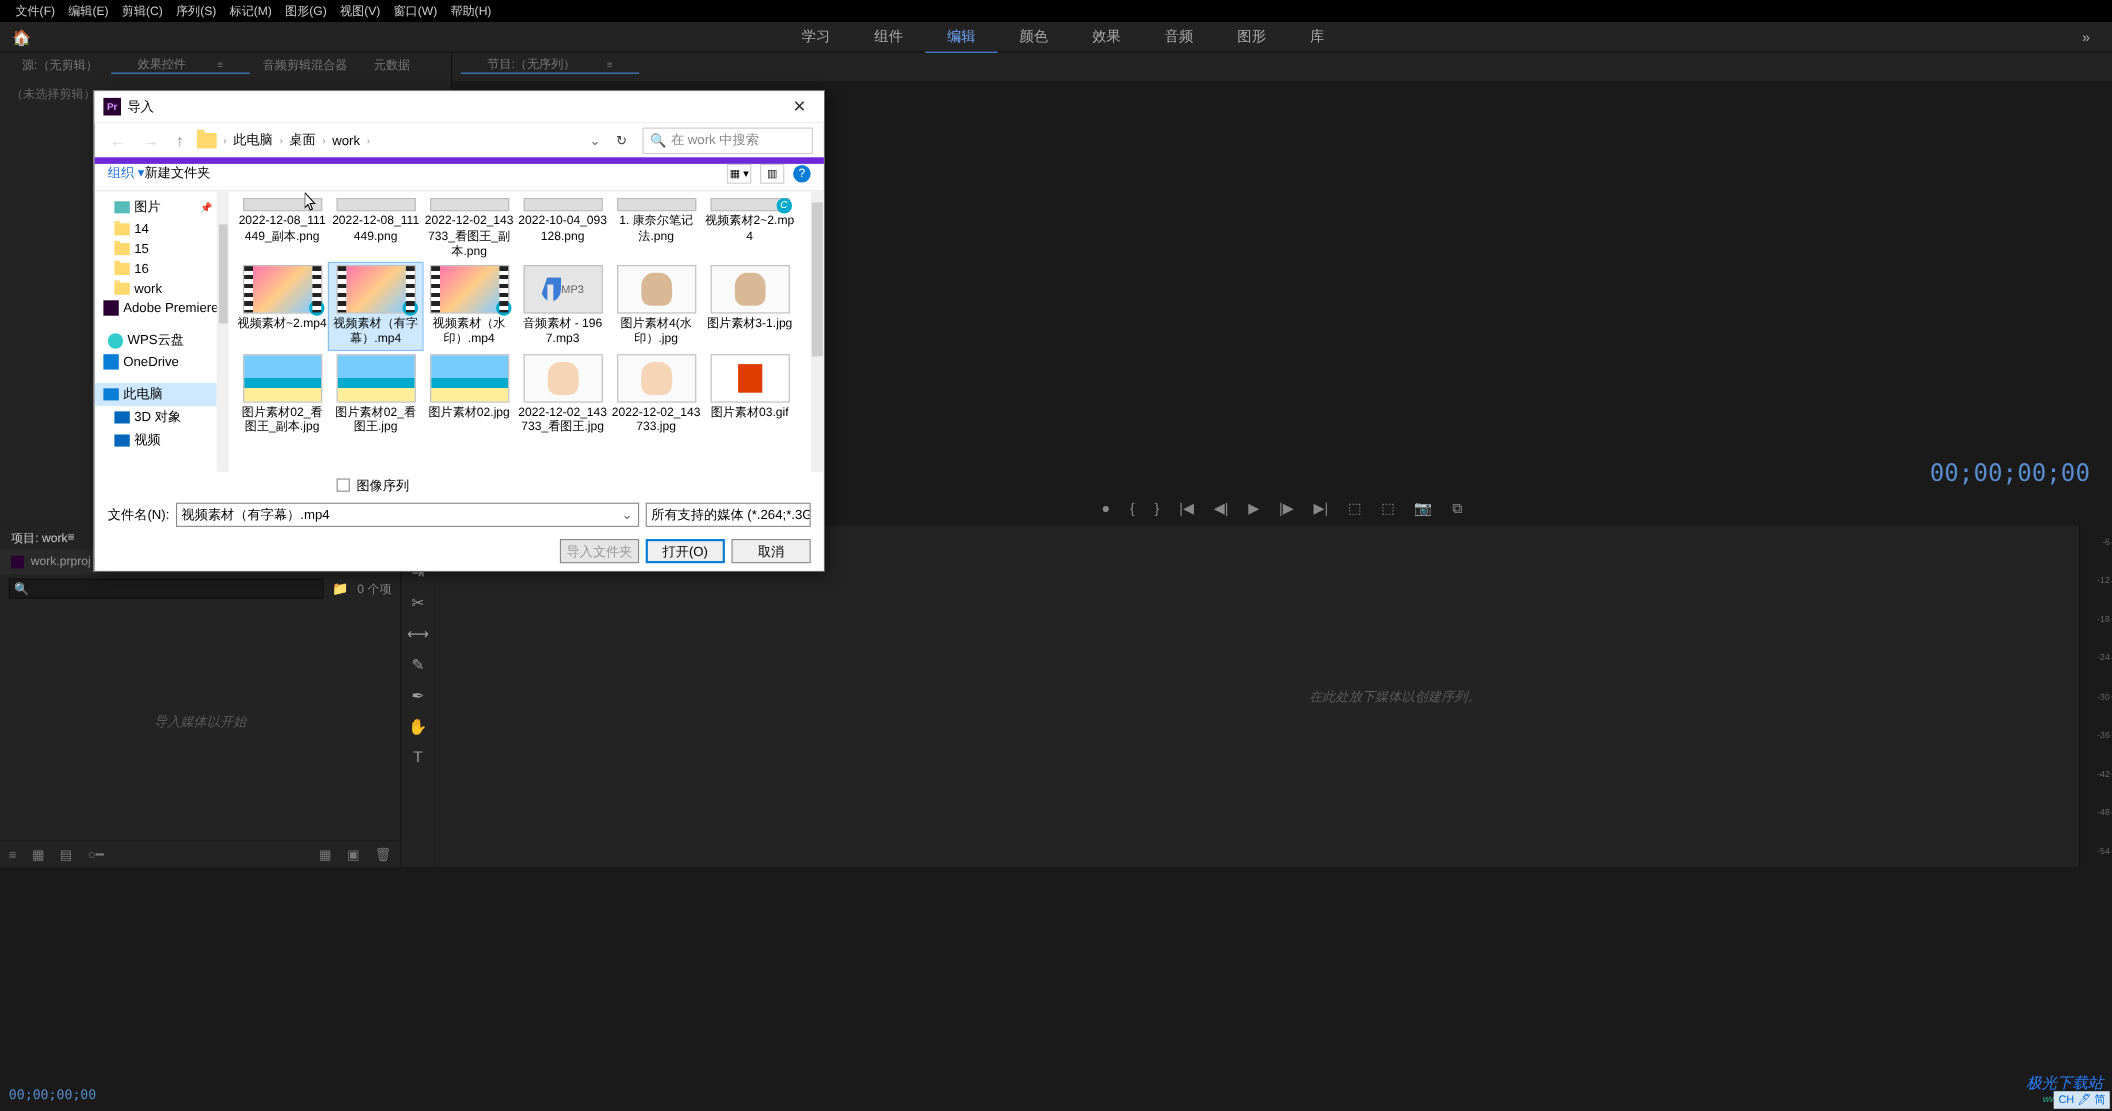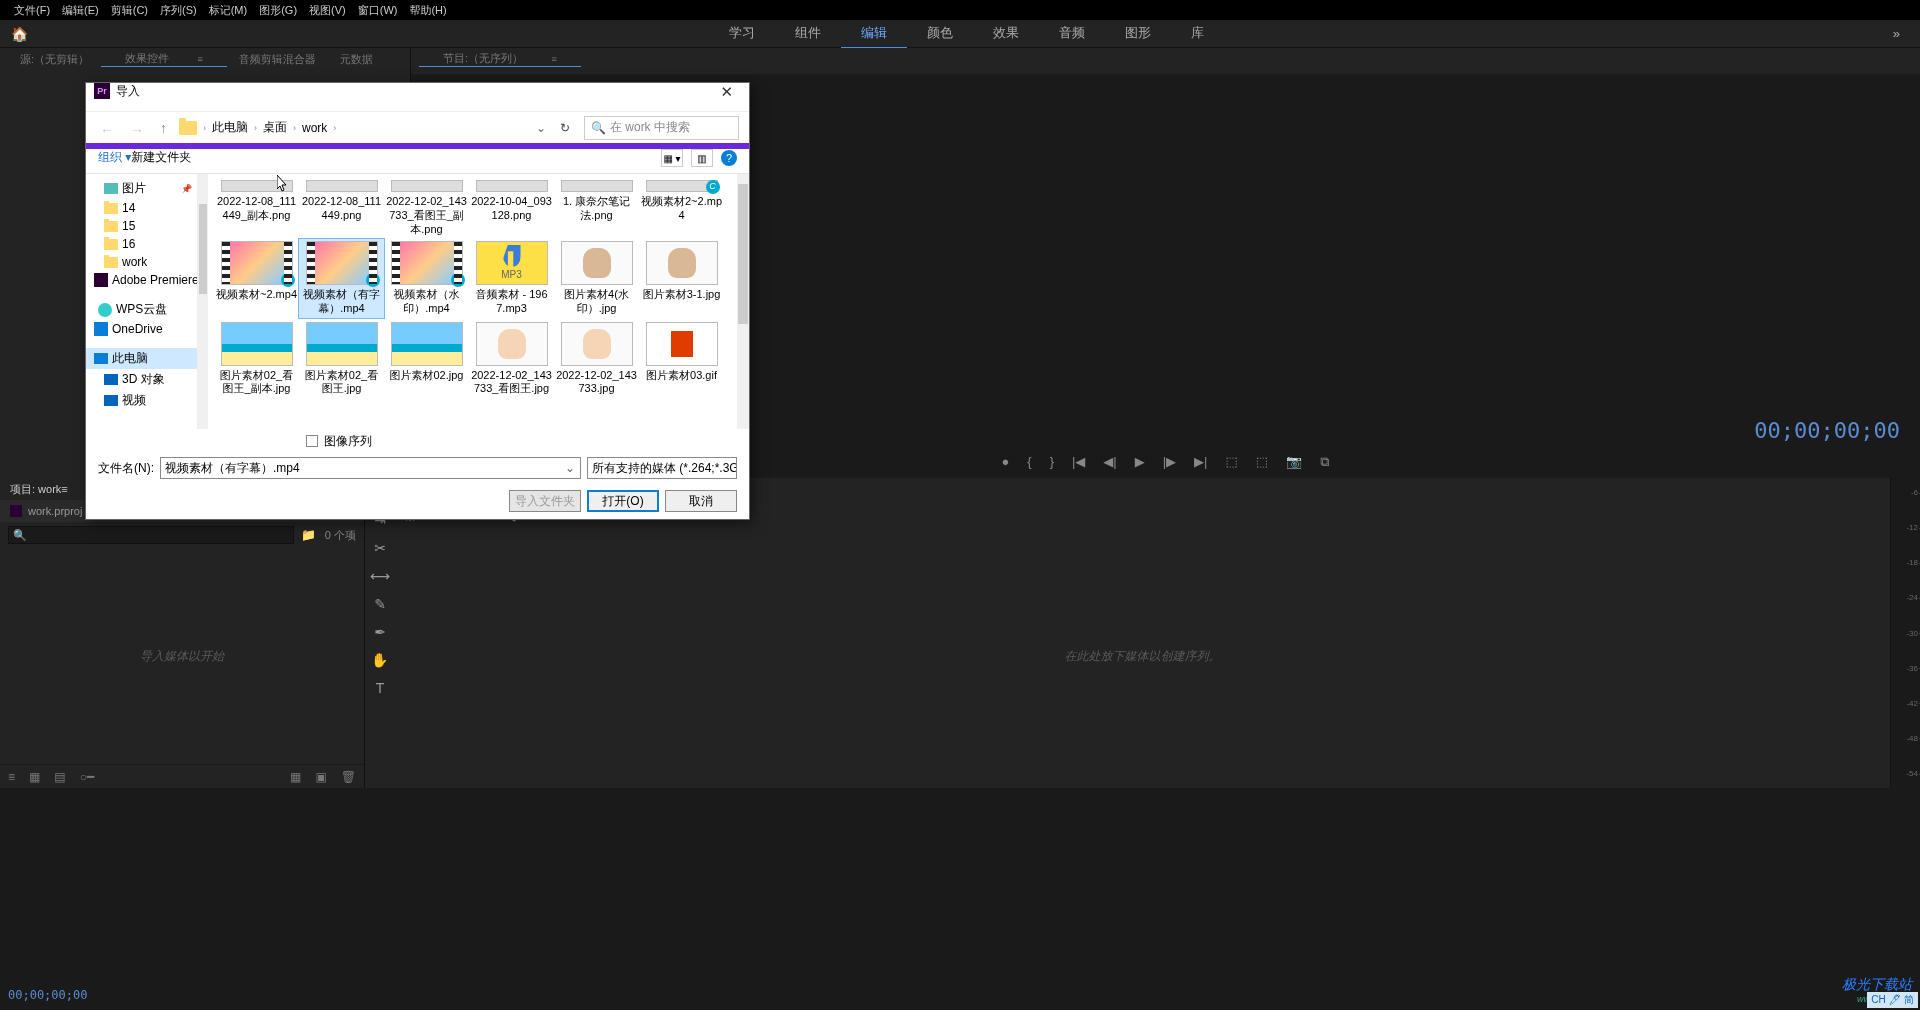--- a/index.html
+++ b/index.html
@@ -31,32 +31,32 @@
 .proj-header{height:22px;background:#2a2a2a;display:flex;align-items:center;padding:0 10px;font-size:11px;gap:6px}
 .proj-header svg{width:12px;height:12px}
 .proj-search{height:26px;display:flex;align-items:center;padding:0 8px;gap:8px}
 .proj-search-box{flex:1;height:18px;background:#1a1a1a;border:1px solid #111;padding:0 4px;display:flex;align-items:center;color:#666;font-size:11px}
 .proj-items{color:#888;font-size:11px;margin-left:auto}
 .proj-drop{flex:1;display:flex;align-items:center;justify-content:center;color:#5a5a5a;font-style:italic}
 .proj-footer{height:24px;background:#232323;display:flex;align-items:center;padding:0 8px;gap:14px;color:#777;border-top:1px solid #191919}
 .proj-footer span{font-size:12px}
 .tools-col{width:30px;background:#232323;display:flex;flex-direction:column;align-items:center;padding-top:6px;gap:12px;color:#999}
 .tools-col span{font-size:14px}
-.timeline-panel{flex:1;background:#232323;position:relative;display:flex;flex-direction:column}
+.timeline-panel{flex:1;background:#232323;position:relative;display:flex;flex-direction:row}
 .tl-pos{padding:6px 10px;color:#5a8cd0;font-size:15px;font-family:monospace}
 .tl-btns{display:flex;gap:14px;padding:0 10px;color:#888;font-size:12px}
 .tl-drop{flex:1;display:flex;align-items:center;justify-content:center;color:#5a5a5a;font-style:italic}
 .audio-meter{width:30px;background:#1a1a1a;border-left:1px solid #111;position:relative}
 .meter-scale{position:absolute;right:2px;top:10px;bottom:10px;width:26px;display:flex;flex-direction:column;justify-content:space-between;font-size:8px;color:#666;text-align:right}
 .meter-scale div{position:relative}
 .meter-scale div::after{content:'';position:absolute;right:-4px;top:50%;width:3px;height:1px;background:#444}
 
 
 .dialog{position:absolute;left:85px;top:82px;width:665px;height:438px;background:#fff;border:1px solid #666;box-shadow:3px 3px 12px rgba(0,0,0,.5);display:flex;flex-direction:column;color:#000}
-.dlg-title{height:28px;display:flex;align-items:flex-start;padding:0 8px;background:#fff}
+.dlg-title{height:28px;display:flex;align-items:center;padding:0 8px;background:#fff}
 .pr-icon{width:16px;height:16px;background:#2a0033;color:#d292ff;font-size:9px;font-weight:bold;display:flex;align-items:center;justify-content:center;margin-right:6px}
 .dlg-close{margin-left:auto;font-size:15px;color:#333;padding:0 8px}
 .dlg-nav{height:32px;display:flex;align-items:center;padding:0 10px;gap:8px;border-top:1px solid #eee}
 .nav-arrow{color:#888;font-size:14px;padding:0 4px}
 .nav-arrow.dis{color:#ccc}
 .breadcrumb{display:flex;align-items:center;gap:6px;font-size:12px;flex:1}
 .breadcrumb .folder-ic{width:18px;height:14px;background:#ffd96e;border-radius:1px;position:relative}
 .breadcrumb .folder-ic::before{content:'';position:absolute;top:-3px;left:0;width:7px;height:3px;background:#ffd96e;border-radius:1px 1px 0 0}
 .breadcrumb .chev{color:#888;font-size:9px}
 .bc-drop{margin-left:auto;color:#666}
@@ -85,21 +85,21 @@
 .files{flex:1;display:flex;flex-wrap:wrap;align-content:flex-start;padding:4px 6px;gap:2px 0;overflow:hidden;position:relative}
 .file{width:85px;display:flex;flex-direction:column;align-items:center;padding:2px;font-size:11px;text-align:center;line-height:1.25}
 .file.sel{background:#cde8ff;outline:1px solid #7ab8ec}
 .thumb{width:72px;height:44px;background:#ddd;margin-bottom:3px;position:relative;border:1px solid #bbb}
 .thumb.cut{height:12px;margin-top:0}
 .thumb.video::before,.thumb.video::after{content:'';position:absolute;top:0;bottom:0;width:8px;background:repeating-linear-gradient(#222 0 4px,#fff 4px 8px)}
 .thumb.video::before{left:0}.thumb.video::after{right:0}
 .thumb.video .vc{position:absolute;left:8px;right:8px;top:0;bottom:0;background:linear-gradient(135deg,#f7a,#fc8,#8cf)}
 .badge-c{position:absolute;right:-3px;bottom:-3px;width:14px;height:14px;border-radius:50%;background:#0ac;color:#fff;font-size:9px;font-style:italic;display:flex;align-items:center;justify-content:center}
 .thumb.beach{background:linear-gradient(#7cf 0 50%,#0ac 50% 70%,#fe9 70%)}
-.thumb.mp3{background:#fde047;display:flex;flex-direction:column;align-items:center;justify-content:center}
+.thumb.mp3{background:#e5e5e5;display:flex;flex-direction:row;align-items:center;justify-content:center}
 .thumb.mp3 .note{width:18px;height:22px;background:#3b7dd6;clip-path:polygon(30% 0,100% 0,100% 70%,90% 100%,60% 100%,60% 30%,30% 30%,30% 100%,0 100%,0 70%);border-radius:0 0 50% 50%}
 .thumb.mp3 .lbl{font-size:10px;color:#666;margin-top:2px}
 .thumb.office{background:#fff;display:flex;align-items:center;justify-content:center}
 .thumb.office .o{width:22px;height:26px;background:#e03c00}
 .thumb.portrait{background:#fafafa;display:flex;align-items:center;justify-content:center}
 .thumb.portrait .head{width:28px;height:30px;background:#d9b896;border-radius:40% 40% 30% 30%}
 .thumb.portrait2 .head{background:#f5d5b5}
 .fname{word-break:break-all;max-height:40px;overflow:hidden}
 .files-scroll{width:12px;background:#f0f0f0;position:relative}
 .files-scroll::after{content:'';position:absolute;left:1px;top:10px;width:10px;height:140px;background:#ccc}
@@ -156,20 +156,21 @@
 </div>
 
 <div class="panel-row">
   <div class="panel-left">
     <div class="panel-tabs">
       <span>源:（无剪辑）</span>
       <span class="sel"><span>效果控件</span><span class="x"> ≡</span></span>
       <span>音频剪辑混合器</span>
       <span>元数据</span>
     </div>
+    <div class="no-select">（未选择剪辑）</div>
     <div style="flex:1"></div>
     <div class="timecode-src">00;00;00;00</div>
   </div>
   <div class="panel-right">
     <div class="panel-tabs">
       <span class="sel"><span>节目:（无序列）</span><span class="x"> ≡</span></span>
     </div>
     <div class="preview-area"></div>
     <div class="timecode-big">00;00;00;00</div>
     <div class="transport">

